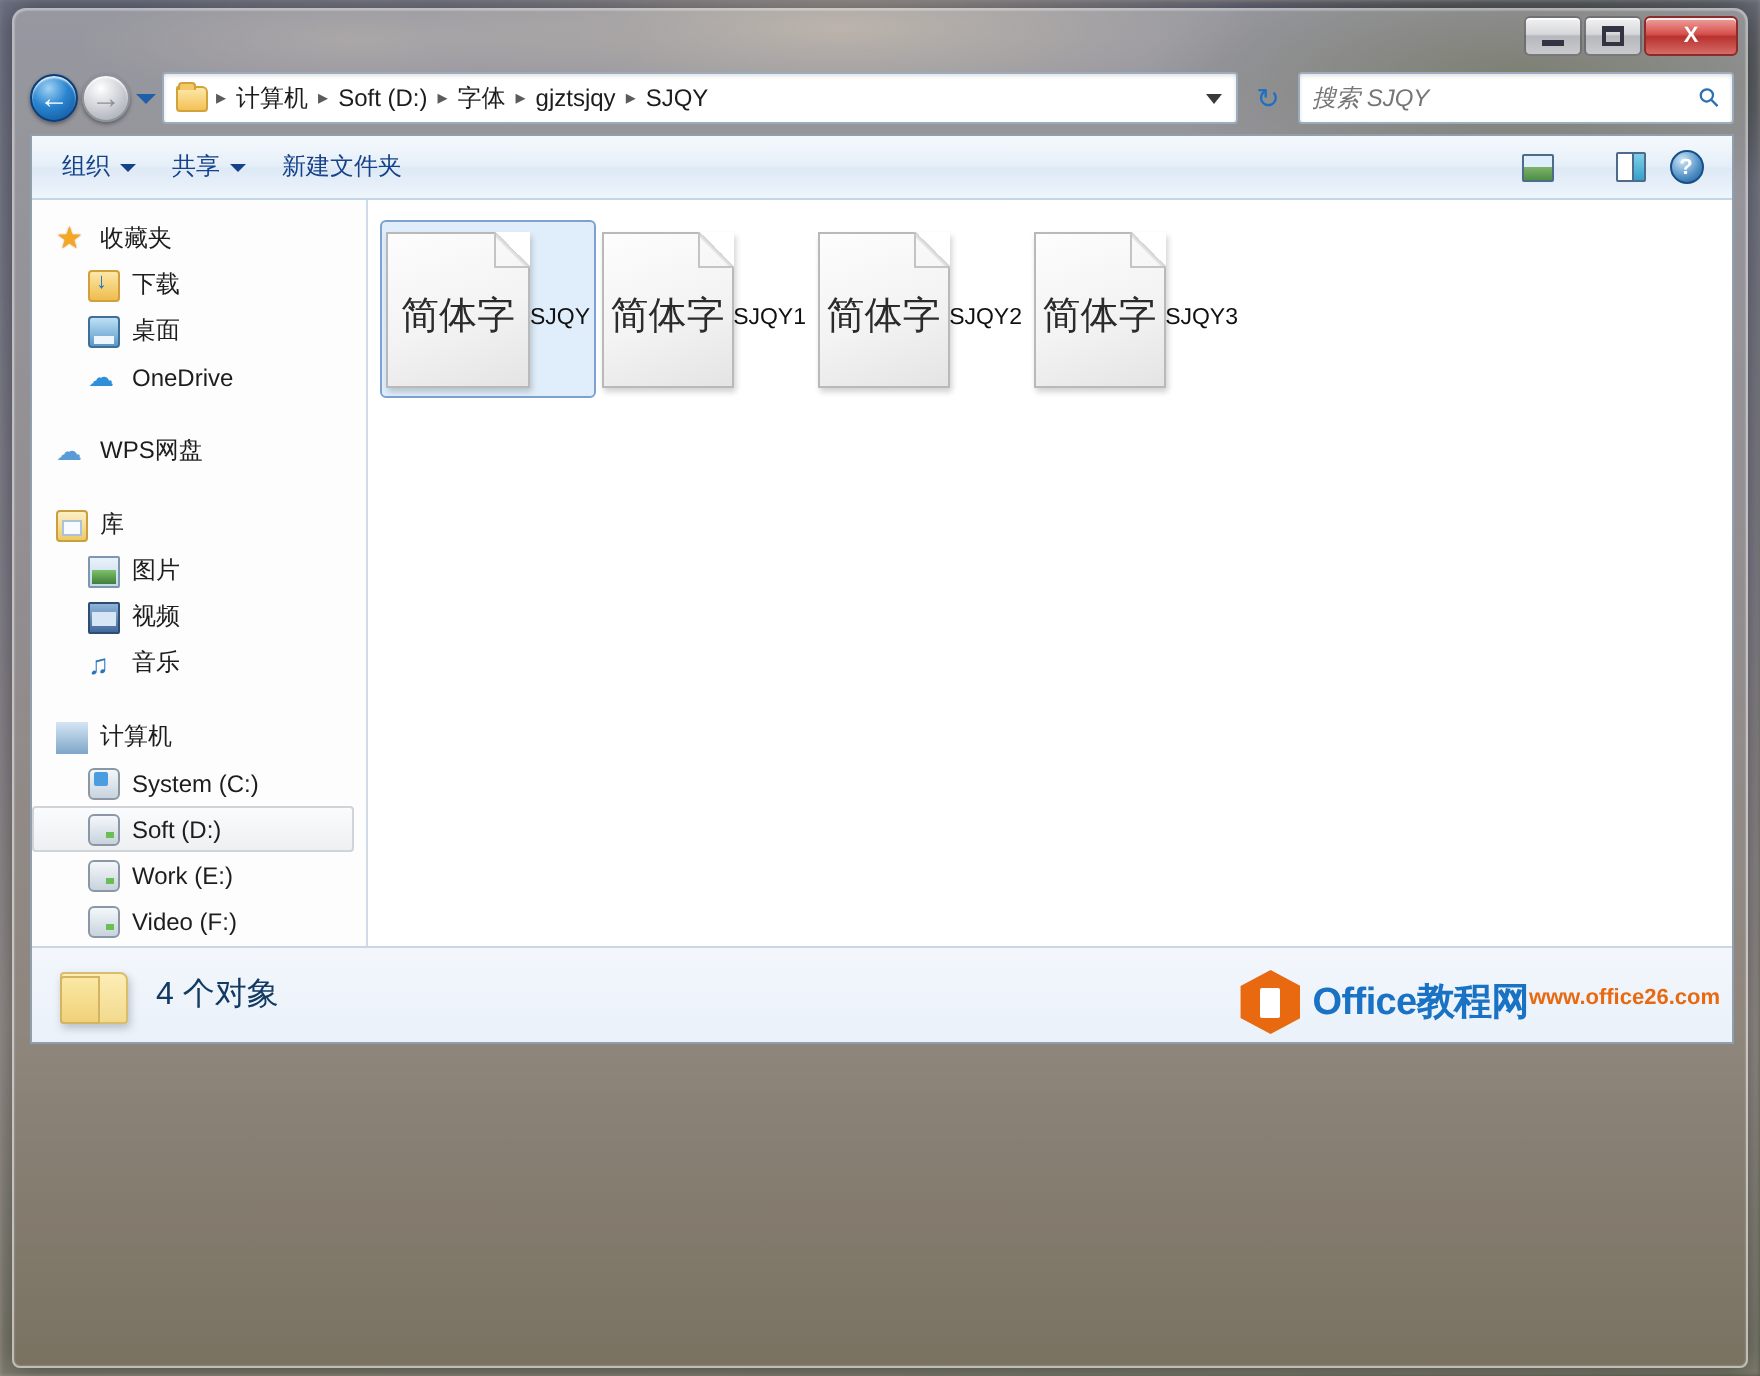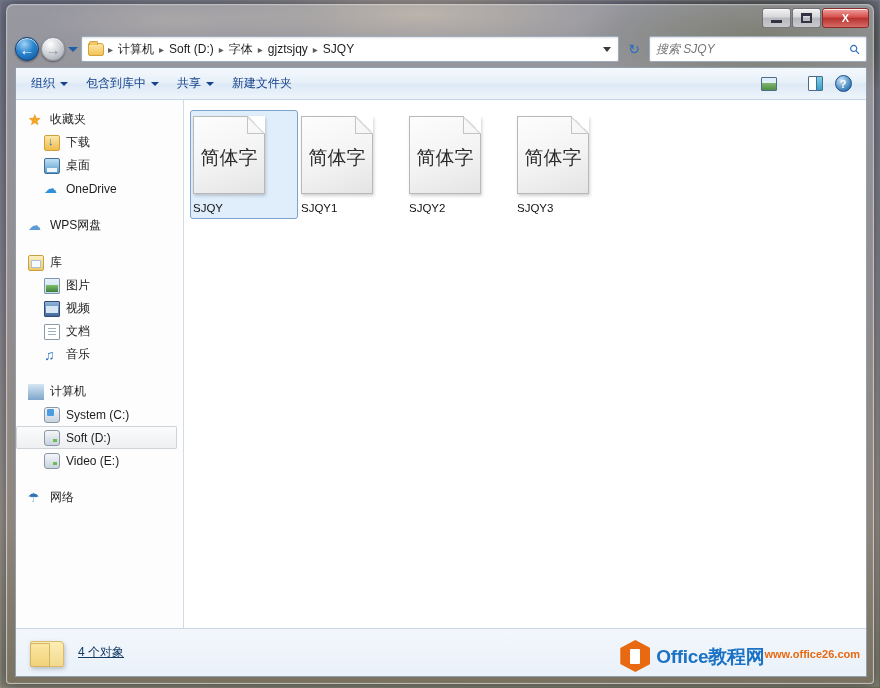--- a/index.html
+++ b/index.html
@@ -117,21 +117,21 @@
   }
   .searchbox input {
     border: none; outline: none; flex: 1; font-size: 12px;
     font-style: italic; color: #6d6d6d;
     font-family: "Liberation Sans", sans-serif; background: transparent;
   }
   .search-glyph { color: #2b6fb5; font-size: 13px; transform: rotate(-45deg); }
 
   
   .client {
-    position: absolute; left: 8px; top: 62px; width: 852px; height: 610px;
+    position: absolute; left: 8px; top: 62px; width: 852px; height: 455px;
     background: #e5e5e5; border: 1px solid #8f9fae;
     display: flex; flex-direction: column; overflow: hidden;
   }
 
   
   .cmdbar {
     height: 32px; flex: none;
     background: linear-gradient(180deg, #f5f9fd 0%, #e6eff8 48%, #dde9f5 52%, #eef5fc 100%);
     border-bottom: 1px solid #c4d5e6;
     display: flex; align-items: center; padding: 0 6px;
@@ -215,21 +215,21 @@
   .ic-drive::after { content:''; position:absolute; right:2px; bottom:3px; width:4px; height:3px; background:#6abf52; }
   .ic-sys { background: linear-gradient(180deg,#f4f7fa,#c8d3de); border:1px solid #8b97a4; border-radius:3px; }
   .ic-sys::after { content:''; position:absolute; left:2px; top:1px; width:7px; height:7px; background:#4c9de0; border-radius:1px; }
   .ic-net { color:#2f72b5; font-size:13px; line-height:16px; }
 
   
   .content { flex: 1; background: #fff; padding: 10px 0 0 0; position: relative; overflow: hidden; }
   .grid { display: flex; flex-wrap: wrap; padding-left: 6px; }
   .file {
     width: 108px; padding: 5px 2px 4px; margin: 0 0 6px 0;
-    display: flex; flex-direction: column; 
+    display: flex; flex-direction: row; align-items: center;
     border: 1px solid transparent; border-radius: 3px; cursor: pointer;
   }
   .file.selected { background: #e0eefb; border-color: #7da2ce; }
   .fonticon {
     width: 72px; height: 78px; position: relative;
     background: linear-gradient(160deg, #fdfdfd 0%, #f3f3f3 55%, #e4e4e4 100%);
     border: 1px solid #b9b9b9;
     box-shadow: 1px 2px 3px rgba(0,0,0,.18);
     display: flex; align-items: center; justify-content: center;
   }
@@ -265,21 +265,21 @@
     position: absolute; left: 0; top: 2px; width: 34px; height: 26px;
     background: linear-gradient(180deg,#fdeeb6,#f4d municipal);
     background: linear-gradient(180deg,#fdeeb6,#f2d98d);
     border: 1px solid #d9bd6b; border-radius: 2px 4px 2px 2px;
   }
   .st-folder .front-f {
     position: absolute; left: 0; bottom: 0; width: 20px; height: 24px;
     background: linear-gradient(180deg,#fbe8a4,#f0d179);
     border: 1px solid #d3b463; border-radius: 2px 0 0 2px;
   }
-  .st-text { font-size: 12px; color: #123a63; text-decoration: underline; }
+  .st-text { font-size: 16px; color: #123a63; }
 
   
   .watermark {
     position: absolute; right: 6px; bottom: 4px;
     display: flex; align-items: center; gap: 6px;
   }
   .wm-hex {
     width: 30px; height: 32px; position: relative;
     background: #e8690f;
     clip-path: polygon(50% 0%, 100% 25%, 100% 75%, 50% 100%, 0% 75%, 0% 25%);
@@ -341,24 +341,20 @@
   </div>
 
   <div class="client">
 
     <div class="cmdbar">
       <div class="cmd">
         <span>组织</span>
         <span class="dn"></span>
       </div>
       <div class="cmd">
-        <span>包含到库中</span>
-        <span class="dn"></span>
-      </div>
-      <div class="cmd">
         <span>共享</span>
         <span class="dn"></span>
       </div>
       <div class="cmd">
         <span>新建文件夹</span>
       </div>
 
       <div class="cmd-right">
         <div class="tool-ico">
           <span class="viewico"></span>
@@ -411,45 +407,45 @@
         </div>
         <div class="nav-item child">
           <span class="ic ic-pic"></span>
           <span>图片</span>
         </div>
         <div class="nav-item child">
           <span class="ic ic-vid"></span>
           <span>视频</span>
         </div>
         <div class="nav-item child">
-          <span class="ic ic-doc"></span>
-          <span>文档</span>
-        </div>
-        <div class="nav-item child">
           <span class="ic ic-mus">♫</span>
           <span>音乐</span>
         </div>
 
         <div class="nav-gap"></div>
 
         <div class="nav-item head">
           <span class="ic ic-mon"></span>
           <span>计算机</span>
         </div>
         <div class="nav-item child">
           <span class="ic ic-sys"></span>
           <span>System (C:)</span>
         </div>
         <div class="nav-item child selected">
           <span class="ic ic-drive"></span>
           <span>Soft (D:)</span>
         </div>
         <div class="nav-item child">
           <span class="ic ic-drive"></span>
-          <span>Video (E:)</span>
+          <span>Work (E:)</span>
+        </div>
+        <div class="nav-item child">
+          <span class="ic ic-drive"></span>
+          <span>Video (F:)</span>
         </div>
 
         <div class="nav-gap"></div>
 
         <div class="nav-item head">
           <span class="ic ic-net">☂</span>
           <span>网络</span>
         </div>
       </div>
 

